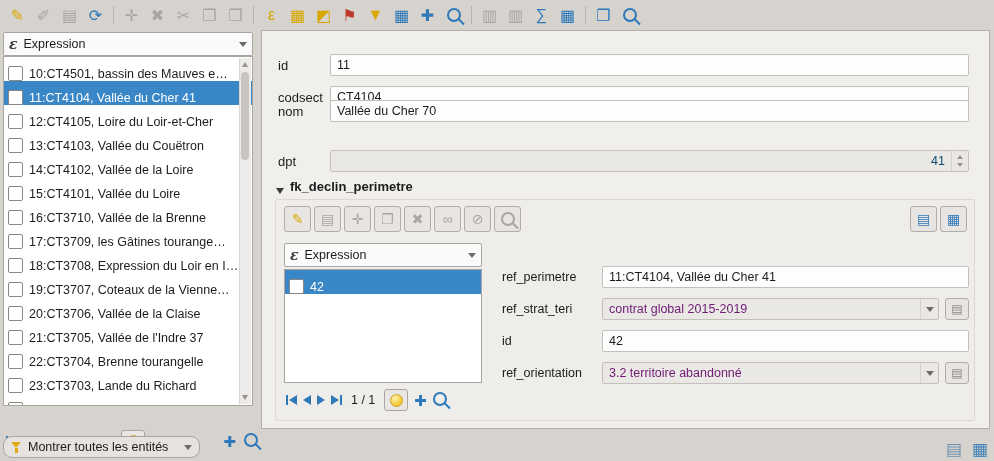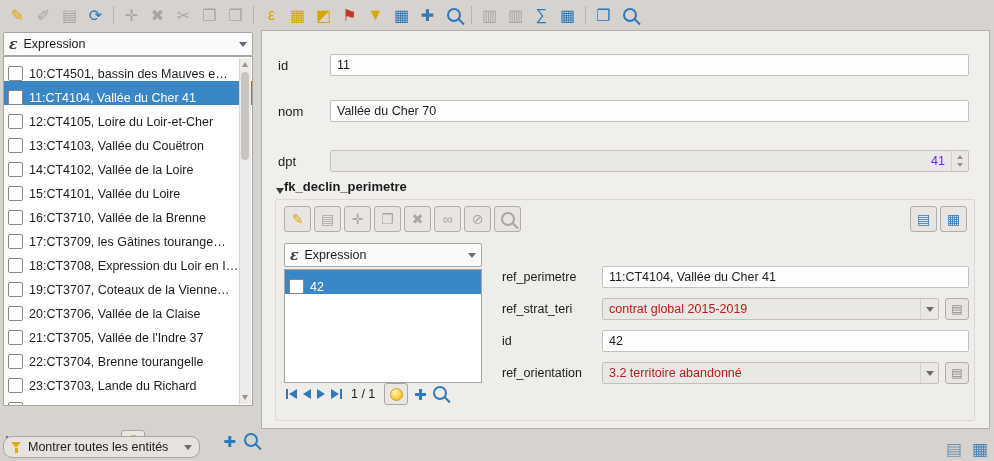--- a/index.html
+++ b/index.html
@@ -54,41 +54,41 @@
   .funnel{width:0;height:0;border-left:5px solid transparent;border-right:5px solid transparent;border-top:6px solid #e0ab10;position:relative;display:inline-block;margin-top:-4px;}
   .funnel::after{content:"";position:absolute;left:-1.5px;top:0;width:3px;height:5px;background:#e0ab10;}
   .filter-btn .flabel2{flex:1;}
 
   
   .form-panel{position:absolute;left:261px;top:30px;width:729px;height:399px;background:#f1efec;border:1px solid #b3afab;box-sizing:border-box;}
   .frow{position:absolute;left:16px;right:20px;height:22px;display:flex;align-items:center;}
   #fr-id{top:23px;} #fr-codsect{top:55px;} #fr-nom{top:69px;} #fr-dpt{top:119px;}
   .flabel{width:52px;font-size:13px;}
   .finput{flex:1;height:22px;box-sizing:border-box;background:#fdfdfd;border:1px solid #c3bfbb;border-radius:2px;display:flex;align-items:center;padding:0 6px;font-size:12.5px;overflow:hidden;white-space:nowrap;}
-  .spinbox{flex:1;height:22px;box-sizing:border-box;background:#eae8e5;border:1px solid #c3bfbb;border-radius:2px;display:flex;align-items:center;color:#6d28d9;}
+  .spinbox{flex:1;height:22px;box-sizing:border-box;background:#eae8e5;border:1px solid #c3bfbb;border-radius:2px;display:flex;align-items:center;color:#0c4a6e;}
   .spinval{flex:1;text-align:right;padding-right:6px;font-size:12.5px;}
   .spinarrows{width:16px;height:100%;border-left:1px solid #d6d2cf;display:flex;flex-direction:column;align-items:center;justify-content:center;}
   .sa-up{width:0;height:0;border-left:3px solid transparent;border-right:3px solid transparent;border-bottom:4px solid #97938f;margin-bottom:4px;}
   .sa-dn{width:0;height:0;border-left:3px solid transparent;border-right:3px solid transparent;border-top:4px solid #97938f;}
 
   
-  .rel-head{position:absolute;left:14px;top:148px;display:flex;align-items:flex-end;font-weight:bold;font-size:13px;}
+  .rel-head{position:absolute;left:14px;top:148px;display:flex;align-items:flex-end;gap:6px;font-weight:bold;font-size:13px;}
   .tri-d{width:0;height:0;border-left:4px solid transparent;border-right:4px solid transparent;border-top:6px solid #3a3a3a;}
   .rel-frame{position:absolute;left:13px;right:14px;top:168px;bottom:7px;border:1px solid #dbd8d5;background:#efedea;border-radius:2px;}
   .rel-toolbar{position:absolute;left:22px;top:174px;right:22px;height:28px;display:flex;align-items:center;gap:3px;}
   .rbtn{width:27px;height:26px;background:#e7e4e1;border:1px solid #b1ada9;border-radius:3px;display:flex;align-items:center;justify-content:center;box-sizing:border-box;}
   .gl{font-size:14px;line-height:1;}
   .mla{margin-left:auto;}
   .rel-left{position:absolute;left:22px;top:212px;width:198px;}
   .clist{position:relative;height:112px;background:#ffffff;border:1px solid #a9a5a1;margin-top:2px;overflow:hidden;}
-  .rel-nav{display:flex;align-items:center;gap:6px;padding-left:2px;}
+  .rel-nav{display:flex;align-items:center;gap:6px;margin-top:6px;padding-left:2px;}
   .rel-right{position:absolute;left:240px;top:235px;right:20px;}
   .crow{display:flex;align-items:center;height:22px;margin-bottom:10px;}
   .clabel2{width:100px;font-size:12.5px;flex:none;}
-  .fcombo{flex:1;height:22px;box-sizing:border-box;background:#eae8e5;border:1px solid #c3bfbb;border-radius:2px;display:flex;align-items:center;color:#b91c1c;font-size:12.5px;overflow:hidden;}
+  .fcombo{flex:1;height:22px;box-sizing:border-box;background:#eae8e5;border:1px solid #c3bfbb;border-radius:2px;display:flex;align-items:center;color:#701a75;font-size:12.5px;overflow:hidden;}
   .fcombo .cval{flex:1;padding-left:6px;white-space:nowrap;}
   .carr{width:17px;align-self:stretch;border-left:1px solid #d6d2cf;display:flex;align-items:center;justify-content:center;}
   .mini-btn{width:24px;height:22px;margin-left:6px;background:#e7e4e1;border:1px solid #b1ada9;border-radius:3px;display:flex;align-items:center;justify-content:center;color:#8a8783;font-size:12px;flex:none;box-sizing:border-box;}
 
   
   .corner{position:absolute;right:6px;bottom:3px;display:flex;gap:10px;align-items:center;}
   .view-ic{font-size:17px;line-height:1;color:#3f7fb5;}
   .view-ic.dim{color:#6d93b2;}
 </style>
 </head>
@@ -234,20 +234,24 @@
     <span class="flabel2">Montrer toutes les entités</span>
     <span class="dda"></span>
   </div>
 
   <div class="form-panel">
 
     <div class="frow" id="fr-id">
       <span class="flabel">id</span>
       <div class="finput">11</div>
     </div>
+    <div class="frow" id="fr-codsect">
+      <span class="flabel">codsect</span>
+      <div class="finput">CT4104</div>
+    </div>
     <div class="frow" id="fr-nom">
       <span class="flabel">nom</span>
       <div class="finput">Vallée du Cher 70</div>
     </div>
     <div class="frow" id="fr-dpt">
       <span class="flabel">dpt</span>
       <div class="spinbox">
         <span class="spinval">41</span>
         <span class="spinarrows">
             <span class="sa-up"></span>

